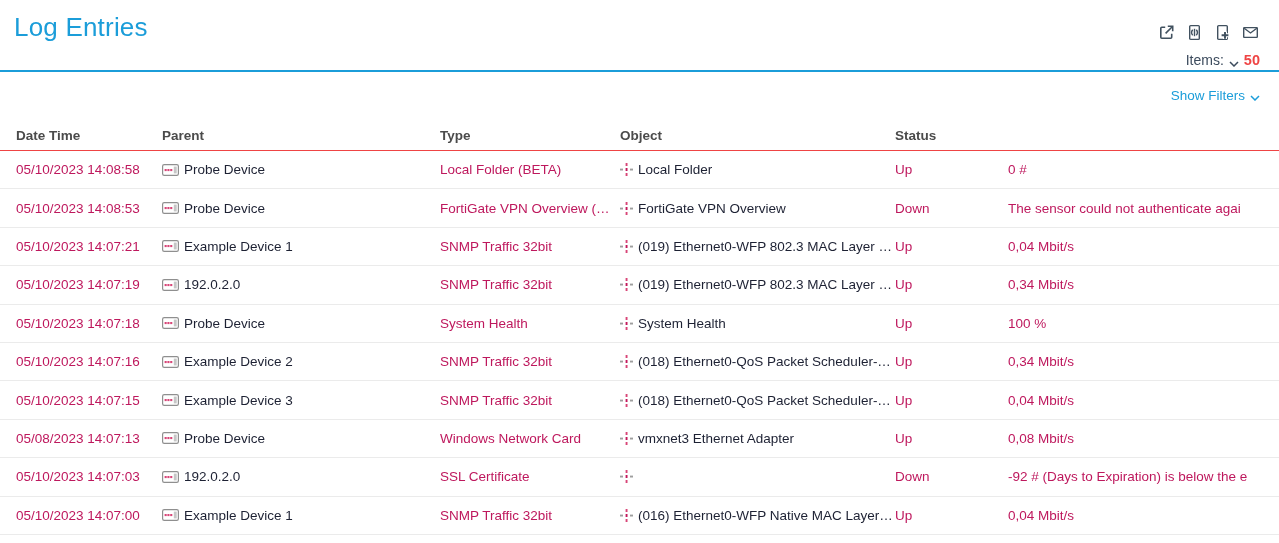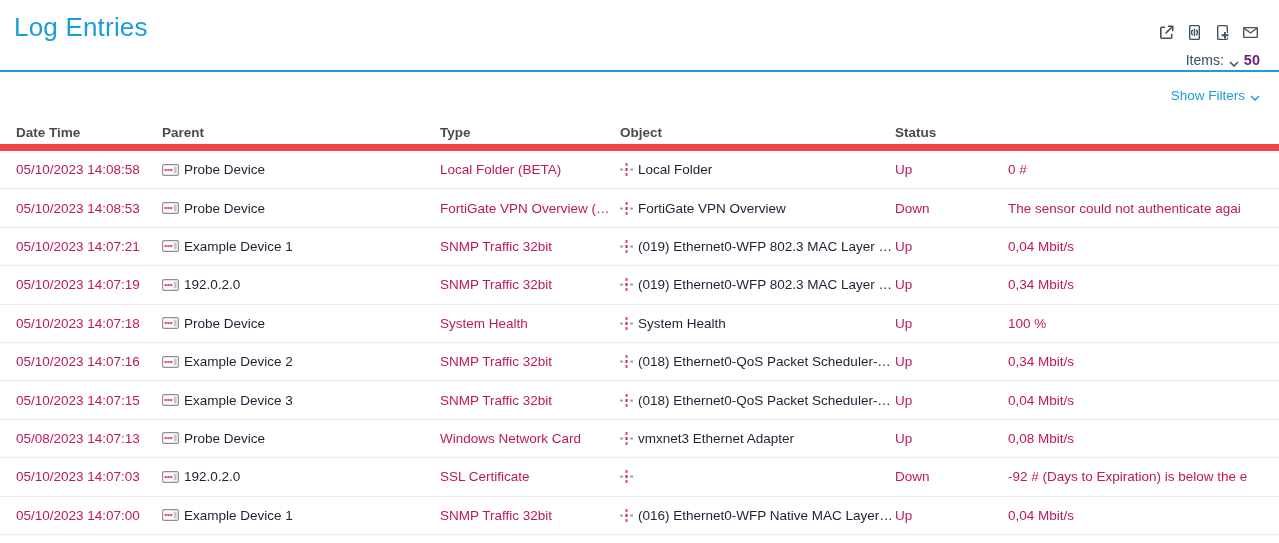--- a/index.html
+++ b/index.html
@@ -9,32 +9,32 @@
   
   .page-header { position:relative; height:72px; border-bottom:2px solid #1b9dd9; }
   .page-title  { position:absolute; left:14px; top:12px; font-size:26px; font-weight:400;
                  color:#1b9dd9; letter-spacing:.2px; }
   .toolbar { position:absolute; right:19px; top:23px; display:flex; gap:9px; }
   .toolbar .tb-btn { width:19px; height:19px; cursor:pointer; display:block; }
   .toolbar svg { display:block; }
 
   .items-control { position:absolute; right:19px; top:52px; display:flex; align-items:flex-start;
                    gap:5px; font-size:14px; color:#3c4b5d; }
-  .items-control .items-count { color:#701a75; font-weight:700; font-size:14.5px; }
+  .items-control .items-count { color:#ef4444; font-weight:700; font-size:14.5px; }
   .items-control .chev { margin-top:2px; }
 
   .show-filters { position:absolute; right:19px; top:87px; display:flex; align-items:center;
                   gap:5px; font-size:13.5px; color:#1b9dd9; cursor:pointer; }
   .show-filters .chev { margin-top:2px; }
 
   
   .log-table { margin-top:34px; }
   .trow { display:grid; grid-template-columns:146px 278px 180px 275px 113px minmax(0,1fr);
           align-items:center; padding-left:16px; }
-  .thead { height:31px; border-bottom:7px solid #ef4444;margin-top:48px; }
+  .thead { height:31px; border-bottom:1px solid #ef4444;margin-top:48px; }
   .thead .th { font-size:13.5px; font-weight:700; color:#4b4b4b; }
   .tbody .trow { height:38.4px; border-bottom:1px solid #ebebeb; }
 
   .cell { font-size:13.5px; color:#be185d; white-space:nowrap; overflow:hidden; }
   .cell.link { color:#1d2133; display:flex; align-items:center; gap:5px; cursor:pointer; }
   .cell.link .txt { white-space:nowrap; overflow:hidden; }
   .cell.msg { padding-right:0; }
   .icon-wrap { flex:0 0 auto; display:inline-flex; }
 </style>
 </head>

